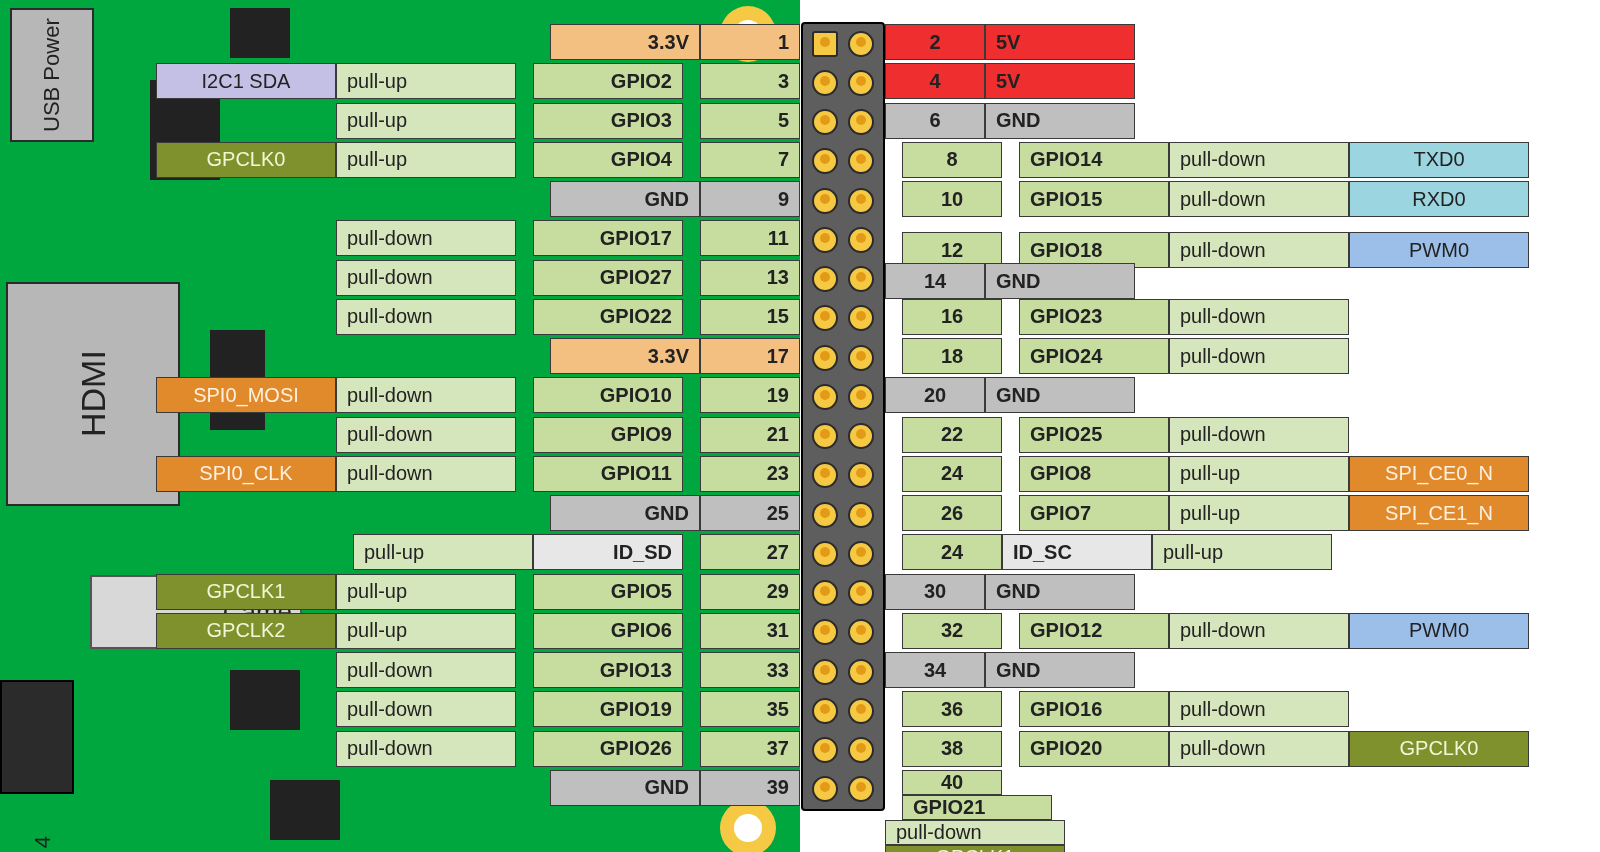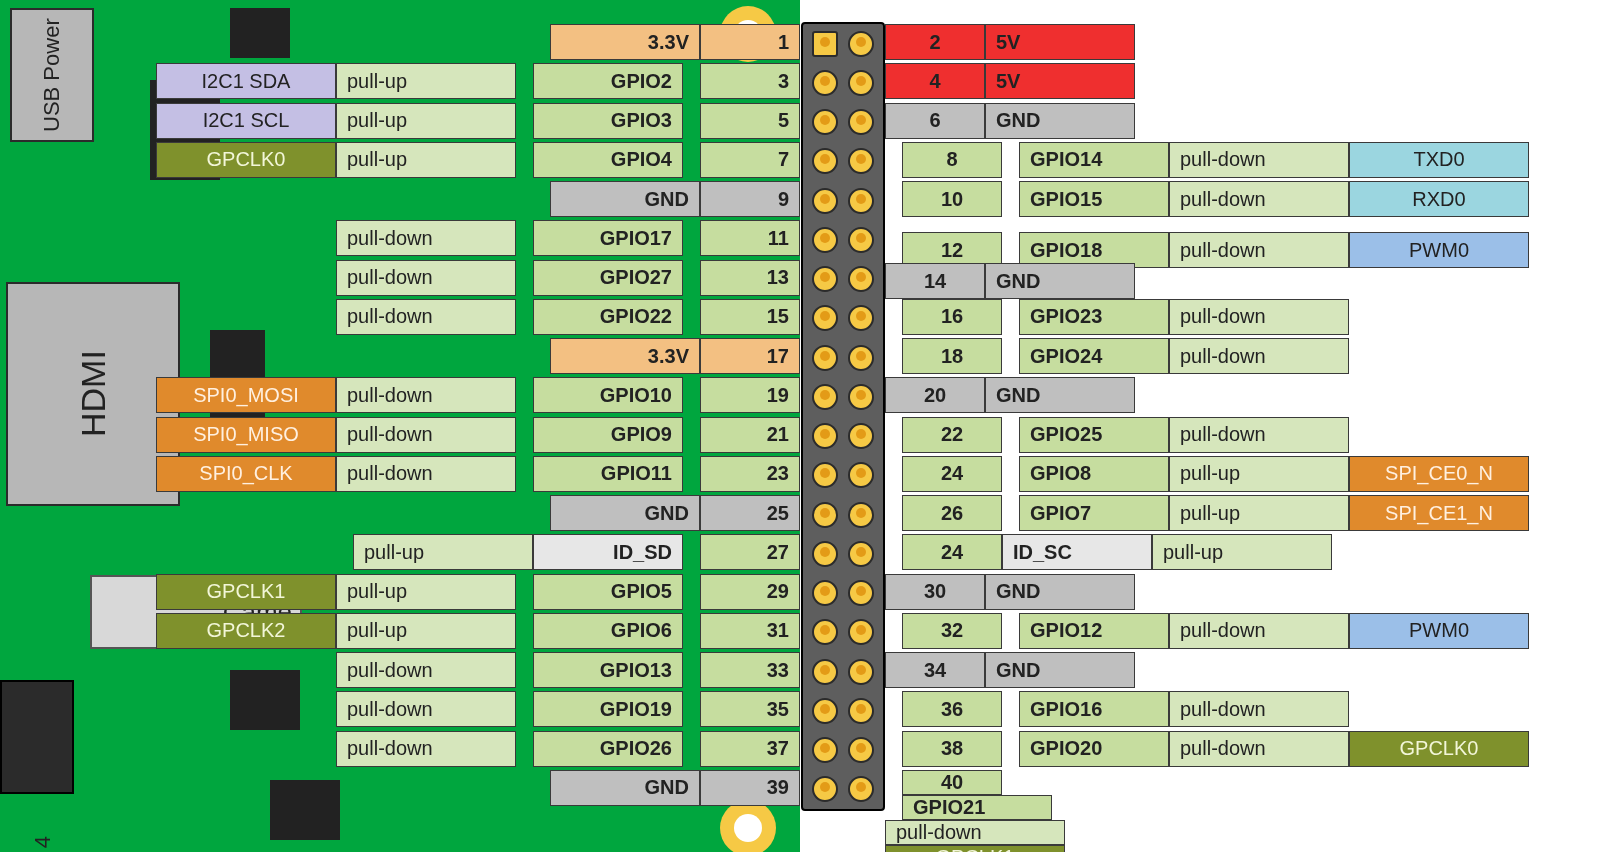--- a/index.html
+++ b/index.html
@@ -161,21 +161,20 @@
       <div class="ln" style="top: 39.25px;">
         <div class="cell num c-gpio">3</div>
         <div class="cell name c-gpio">GPIO2</div>
         <div class="cell pull c-pull">pull-up</div>
         <div class="cell alt c-i2c">I2C1 SDA</div>
       </div>
       <div class="ln" style="top: 78.5px;">
         <div class="cell num c-gpio">5</div>
         <div class="cell name c-gpio">GPIO3</div>
         <div class="cell pull c-pull">pull-up</div>
-        <div class="cell alt c-i2c">I2C1 SCL</div>
       </div>
       <div class="ln" style="top: 117.75px;">
         <div class="cell num c-gpio">7</div>
         <div class="cell name c-gpio">GPIO4</div>
         <div class="cell pull c-pull">pull-up</div>
         <div class="cell alt c-clk">GPCLK0</div>
       </div>
       <div class="ln" style="top: 157px;">
         <div class="cell num c-gnd">9</div>
         <div class="cell name c-gnd">GND</div>
@@ -202,21 +201,20 @@
       <div class="ln" style="top: 353.25px;">
         <div class="cell num c-gpio">19</div>
         <div class="cell name c-gpio">GPIO10</div>
         <div class="cell pull c-pull">pull-down</div>
         <div class="cell alt c-spi">SPI0_MOSI</div>
       </div>
       <div class="ln" style="top: 392.5px;">
         <div class="cell num c-gpio">21</div>
         <div class="cell name c-gpio">GPIO9</div>
         <div class="cell pull c-pull">pull-down</div>
-        <div class="cell alt c-spi">SPI0_MISO</div>
       </div>
       <div class="ln" style="top: 431.75px;">
         <div class="cell num c-gpio">23</div>
         <div class="cell name c-gpio">GPIO11</div>
         <div class="cell pull c-pull">pull-down</div>
         <div class="cell alt c-spi">SPI0_CLK</div>
       </div>
       <div class="ln" style="top: 471px;">
         <div class="cell num c-gnd">25</div>
         <div class="cell name c-gnd">GND</div>

